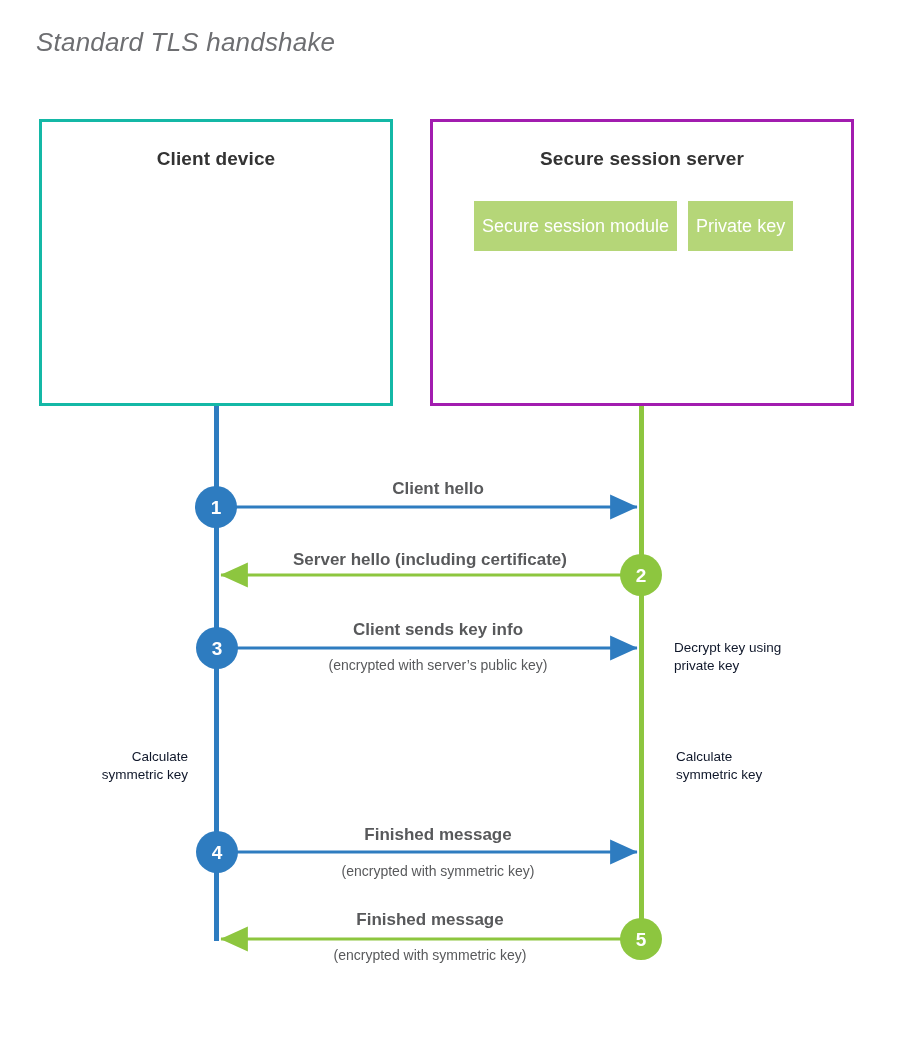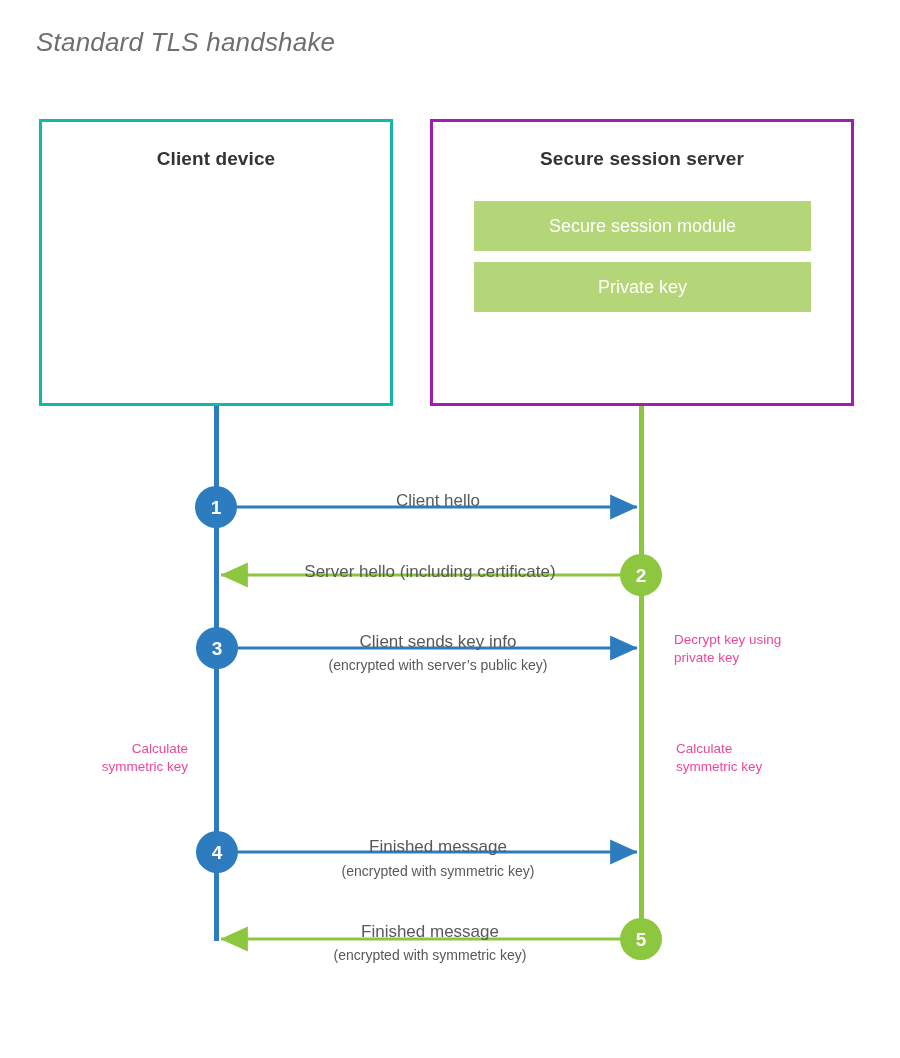--- a/index.html
+++ b/index.html
@@ -84,21 +84,21 @@
     line-height: 1.35;
     box-sizing: border-box;
     padding: 0 12px;
   }
   .server-stack {
     position: absolute;
     left: 41px;
     top: 79px;
     width: 337px;
     display: flex;
-    flex-direction: column;
+    flex-direction: row;
     gap: 11px;
   }
   .server-item {
     height: 50px;
     background: #B5D678;
     color: #ffffff;
     font-size: 18px;
     display: flex;
     align-items: center;
     justify-content: center;
@@ -126,34 +126,34 @@
 
   
   .msg-label {
     position: absolute;
     text-align: center;
     color: #58595b;
     white-space: nowrap;
   }
   .msg-label.primary {
     font-size: 17px;
-    font-weight: 400;
-    margin-top: 12px;
+    font-weight: 700;
   }
   .msg-label.sub {
     font-size: 14px;
     font-weight: 400;
   }
 
   
   .side-note {
     position: absolute;
     font-size: 13.5px;
-    color: #ec4899;
+    color: #0f172a;
     line-height: 1.35;
+    margin-top: 8px;
   }
   .side-note.right-of-line { text-align: left; }
   .side-note.left-of-line  { text-align: right; }
 </style>
 </head>
 <body>
 
 <svg id="canvas" viewBox="0 0 900 1058">
   <defs>
     <marker id="arrow-blue" markerWidth="9" markerHeight="9" refX="8.4" refY="4.5" orient="auto" markerUnits="strokeWidth">

